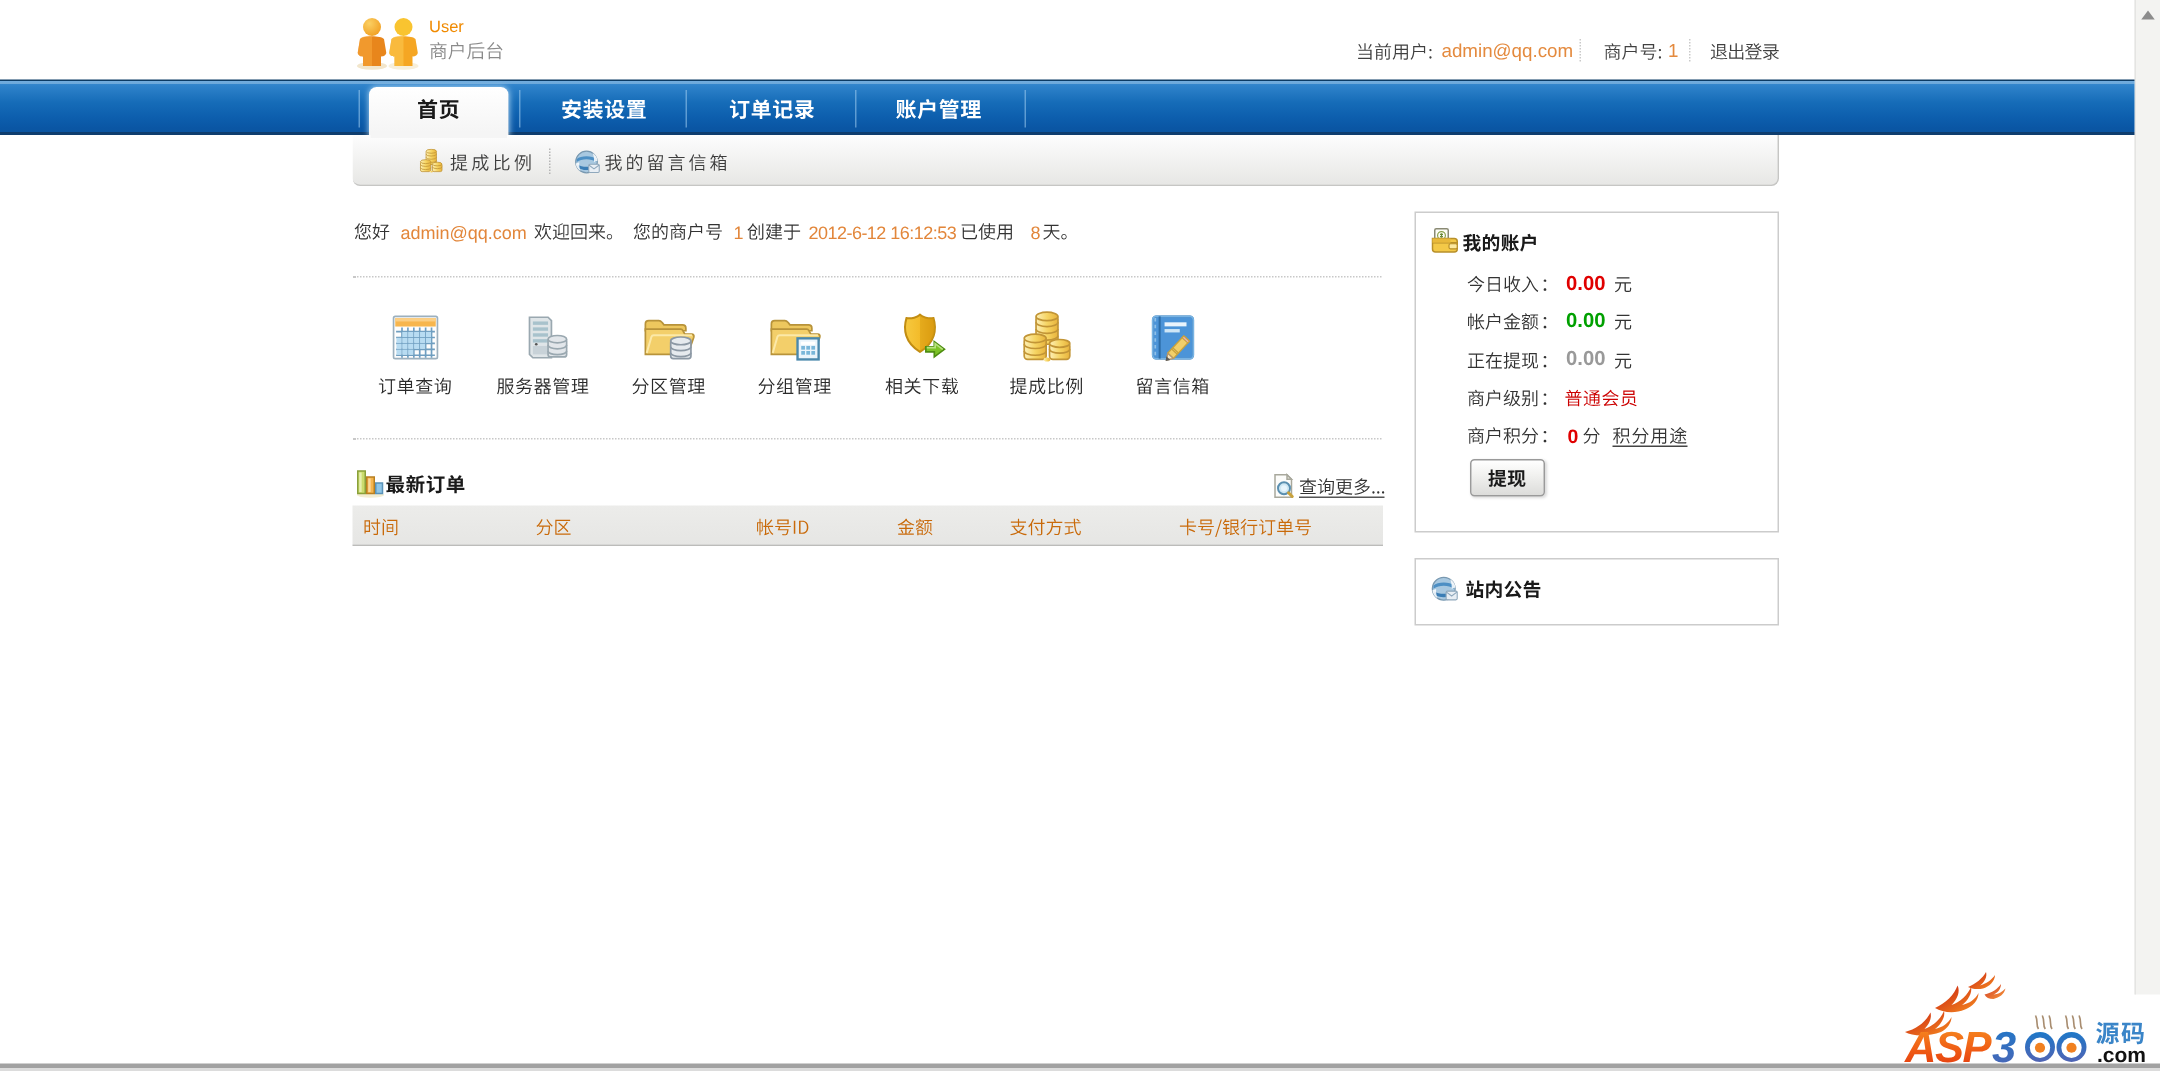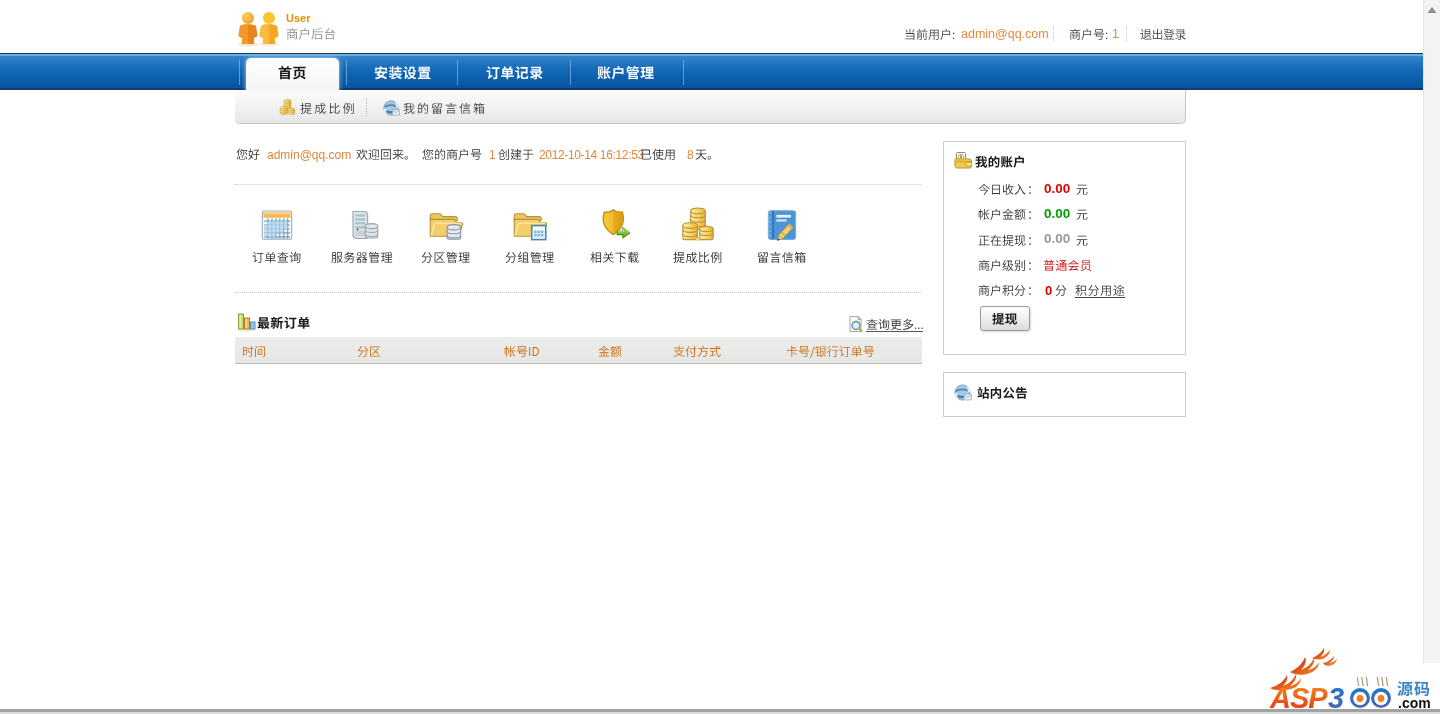--- a/index.html
+++ b/index.html
@@ -20,21 +20,21 @@
       </defs>
 <ellipse cx="11" cy="33" rx="10" ry="2.5" fill="#f2e6cc"></ellipse>
 <ellipse cx="32" cy="33" rx="10" ry="2.5" fill="#f7efdb"></ellipse>
 <circle cx="11" cy="7" r="6" fill="url(#gh1)"></circle>
 <path d="M3 15 C5 12.5 17 12.5 19 15 L20.5 24 C20.5 26 18 27 17 26.5 L17 33 L5 33 L5 26.5 C4 27 1.5 26 1.5 24 Z" fill="#e8861c"></path>
 <path d="M3 15 C5 12.5 11 12.6 11 13.4 L11 33 L5 33 L5 26.5 C4 27 1.5 26 1.5 24 Z" fill="#f7a93c" opacity="0.55"></path>
 <circle cx="32" cy="7" r="6" fill="#f9c430"></circle>
 <path d="M24 15 C26 12.5 38 12.5 40 15 L41.5 24 C41.5 26 39 27 38 26.5 L38 33 L26 33 L26 26.5 C25 27 22.5 26 22.5 24 Z" fill="#f5a623"></path>
 <path d="M24 15 C26 12.5 32 12.6 32 13.4 L32 33 L26 33 L26 26.5 C25 27 22.5 26 22.5 24 Z" fill="#fbc84e" opacity="0.6"></path>
 </svg>
-<div class="abs" style="left:286px;top:12px;font-size:11px;font-weight:bold;color:#f08a00">User</div>
+<div class="abs" style="left:286px;top:12px;font-size:11px;font-weight:normal;color:#f08a00">User</div>
 <svg style="position:absolute;left:286.0px;top:26.5px;" width="51" height="16" viewBox="0 -11.25 51 15.38">
       <path fill="#8a8a8a" d="M3.5 -8.1C3.7 -7.6 4.1 -7 4.2 -6.6L5 -6.9C4.8 -7.3 4.5 -7.9 4.2 -8.3ZM7 -5.1C7.9 -4.5 9 -3.7 9.5 -3.2L10 -3.8C9.5 -4.3 8.3 -5.1 7.5 -5.6ZM4.9 -5.6C4.4 -4.9 3.5 -4.2 2.8 -3.8C2.9 -3.6 3.1 -3.2 3.2 -3.1C4 -3.7 4.9 -4.5 5.6 -5.2ZM8.3 -8.2C8.1 -7.8 7.7 -7 7.3 -6.5H1.5V1H2.3V-5.8H10.2V0C10.2 0.2 10.2 0.2 10 0.2C9.8 0.3 9 0.3 8.2 0.2C8.3 0.4 8.5 0.7 8.5 0.9C9.6 0.9 10.2 0.9 10.6 0.8C10.9 0.7 11 0.5 11 0V-6.5H8.2C8.5 -7 8.9 -7.5 9.2 -8ZM4 -3.5V-0H4.7V-0.6H8.5V-3.5ZM4.7 -2.8H7.8V-1.3H4.7ZM5.6 -10.3C5.7 -10 5.9 -9.5 6.1 -9.1H0.8V-8.4H11.7V-9.1H7C6.8 -9.5 6.6 -10.1 6.3 -10.5Z M15.5 -7.8H22.2V-5.1H15.5L15.5 -5.8ZM18.1 -10.3C18.3 -9.8 18.6 -9 18.8 -8.5H14.7V-5.8C14.7 -3.9 14.5 -1.3 12.9 0.6C13.2 0.6 13.5 0.9 13.7 1.1C14.9 -0.5 15.3 -2.5 15.5 -4.4H22.2V-3.5H23V-8.5H19.1L19.6 -8.7C19.5 -9.2 19.2 -10 18.9 -10.5Z M26.9 -9.3V-6.1C26.9 -4.2 26.8 -1.5 25.4 0.4C25.6 0.5 26 0.8 26.1 1C27.6 -1.1 27.8 -4.1 27.8 -6.1V-6.2H36.9V-7H27.8V-8.7C30.6 -8.8 33.9 -9.2 36 -9.7L35.3 -10.4C33.4 -9.9 29.9 -9.5 26.9 -9.3ZM28.9 -4.3V1H29.7V0.3H35.1V1H36V-4.3ZM29.7 -0.5V-3.6H35.1V-0.5Z M39.8 -4.2V1H40.6V0.3H46.8V0.9H47.7V-4.2ZM40.6 -0.5V-3.5H46.8V-0.5ZM39.1 -5.4C39.5 -5.5 40.2 -5.5 47.5 -6C47.9 -5.6 48.1 -5.2 48.3 -4.9L49 -5.4C48.4 -6.4 46.9 -8 45.7 -9L45 -8.6C45.6 -8 46.3 -7.4 46.9 -6.7L40.3 -6.4C41.4 -7.4 42.5 -8.7 43.6 -10.1L42.8 -10.5C41.8 -8.9 40.3 -7.3 39.8 -6.9C39.4 -6.5 39.1 -6.2 38.8 -6.2C38.9 -6 39 -5.5 39.1 -5.4Z"></path>
     </svg>
 <svg style="position:absolute;left:904.0px;top:27.6px;" width="53" height="15" viewBox="0 -10.80 53 14.80">
       <path fill="#404040" d="M1.5 -9.2C2.1 -8.4 2.8 -7.2 3.1 -6.4L3.8 -6.8C3.5 -7.5 2.9 -8.7 2.2 -9.5ZM9.7 -9.6C9.3 -8.7 8.6 -7.4 8.1 -6.6L8.8 -6.3C9.3 -7.1 10 -8.3 10.5 -9.3ZM1.4 -0.4V0.4H9.5V0.9H10.4V-5.8H6.4V-10.1H5.6V-5.8H1.6V-5H9.5V-3.1H2V-2.4H9.5V-0.4Z M19.3 -6.2V-1.2H20.1V-6.2ZM21.7 -6.5V-0.1C21.7 0.1 21.7 0.1 21.5 0.1C21.3 0.1 20.6 0.1 19.9 0.1C20 0.3 20.1 0.7 20.2 0.9C21.1 0.9 21.7 0.9 22 0.8C22.4 0.6 22.5 0.4 22.5 -0.1V-6.5ZM20.7 -10.1C20.5 -9.5 20 -8.7 19.6 -8.1H15.9L16.5 -8.4C16.3 -8.8 15.8 -9.6 15.3 -10.1L14.6 -9.8C15 -9.3 15.5 -8.6 15.7 -8.1H12.7V-7.4H23.4V-8.1H20.5C20.9 -8.7 21.2 -9.3 21.6 -9.8ZM17 -3.7V-2.4H14.2V-3.7ZM17 -4.3H14.2V-5.6H17ZM13.4 -6.3V0.9H14.2V-1.7H17V-0C17 0.1 16.9 0.2 16.8 0.2C16.6 0.2 16 0.2 15.4 0.2C15.5 0.4 15.6 0.7 15.7 0.9C16.5 0.9 17 0.9 17.3 0.8C17.7 0.6 17.7 0.4 17.7 -0V-6.3Z M25.9 -9.2V-4.8C25.9 -3.2 25.7 -1 24.4 0.5C24.6 0.6 24.9 0.8 25 1C25.9 -0 26.4 -1.4 26.5 -2.8H29.7V0.8H30.5V-2.8H33.8V-0.2C33.8 0 33.7 0.1 33.5 0.1C33.3 0.1 32.4 0.1 31.6 0.1C31.7 0.3 31.8 0.7 31.9 0.9C33 0.9 33.7 0.9 34.1 0.7C34.5 0.6 34.6 0.3 34.6 -0.2V-9.2ZM26.7 -8.4H29.7V-6.4H26.7ZM33.8 -8.4V-6.4H30.5V-8.4ZM26.7 -5.6H29.7V-3.5H26.6C26.6 -4 26.7 -4.4 26.7 -4.8ZM33.8 -5.6V-3.5H30.5V-5.6Z M38.9 -7.4H45.3V-4.9H38.9L38.9 -5.6ZM41.3 -9.9C41.6 -9.4 41.9 -8.7 42 -8.2H38.1V-5.6C38.1 -3.8 37.9 -1.3 36.4 0.5C36.6 0.6 37 0.9 37.1 1C38.3 -0.4 38.7 -2.4 38.9 -4.2H45.3V-3.4H46.1V-8.2H42.3L42.8 -8.4C42.7 -8.8 42.4 -9.6 42.1 -10.1Z M49.6 -4.7C50 -4.7 50.4 -5 50.4 -5.5C50.4 -6 50 -6.3 49.6 -6.3C49.2 -6.3 48.9 -6 48.9 -5.5C48.9 -5 49.2 -4.7 49.6 -4.7ZM49.6 0.2C50 0.2 50.4 -0.2 50.4 -0.6C50.4 -1.1 50 -1.4 49.6 -1.4C49.2 -1.4 48.9 -1.1 48.9 -0.6C48.9 -0.2 49.2 0.2 49.6 0.2Z"></path>
     </svg>
 <div class="abs" style="left:961px;top:27px;font-size:12.5px;color:#e48a3e">admin@qq.com</div>
 <div class="abs" style="left:1053px;top:26px;width:1px;height:15px;border-left:1px dotted #c9c9c9"></div>
 <svg style="position:absolute;left:1069.0px;top:27.6px;" width="41" height="15" viewBox="0 -10.80 41 14.80">
       <path fill="#404040" d="M3.3 -7.7C3.6 -7.3 3.9 -6.7 4.1 -6.3L4.8 -6.6C4.6 -7 4.3 -7.6 4 -8ZM6.8 -4.9C7.6 -4.3 8.6 -3.5 9.1 -3L9.6 -3.6C9.1 -4.1 8 -4.9 7.2 -5.4ZM4.7 -5.3C4.2 -4.7 3.4 -4.1 2.6 -3.6C2.8 -3.5 3 -3.1 3 -3C3.8 -3.5 4.7 -4.3 5.4 -5ZM8 -7.9C7.8 -7.4 7.4 -6.7 7 -6.3H1.5V0.9H2.2V-5.6H9.8V0C9.8 0.2 9.8 0.2 9.6 0.2C9.4 0.3 8.7 0.3 7.9 0.2C8 0.4 8.1 0.7 8.1 0.9C9.2 0.9 9.8 0.9 10.1 0.8C10.5 0.6 10.6 0.4 10.6 0V-6.3H7.9C8.2 -6.7 8.5 -7.2 8.8 -7.7ZM3.8 -3.3V-0H4.5V-0.6H8.2V-3.3ZM4.5 -2.7H7.5V-1.2H4.5ZM5.3 -9.9C5.5 -9.6 5.7 -9.1 5.8 -8.7H0.8V-8H11.3V-8.7H6.7C6.5 -9.1 6.3 -9.7 6.1 -10.1Z M14.9 -7.4H21.3V-4.9H14.9L14.9 -5.6ZM17.3 -9.9C17.6 -9.4 17.9 -8.7 18 -8.2H14.1V-5.6C14.1 -3.8 13.9 -1.3 12.4 0.5C12.6 0.6 13 0.9 13.1 1C14.3 -0.4 14.7 -2.4 14.9 -4.2H21.3V-3.4H22.1V-8.2H18.3L18.8 -8.4C18.7 -8.8 18.4 -9.6 18.1 -10.1Z M27 -8.8H32.9V-7.1H27ZM26.2 -9.6V-6.4H33.8V-9.6ZM24.8 -5.3V-4.5H27.3C27 -3.8 26.8 -2.9 26.5 -2.4H27L32.8 -2.4C32.6 -0.9 32.3 -0.2 32 0.1C31.9 0.2 31.7 0.2 31.4 0.2C31.1 0.2 30.2 0.2 29.4 0.1C29.5 0.3 29.6 0.6 29.7 0.9C30.5 0.9 31.3 0.9 31.7 0.9C32.1 0.9 32.4 0.8 32.7 0.6C33.1 0.2 33.4 -0.7 33.7 -2.7C33.7 -2.8 33.8 -3.1 33.8 -3.1H27.7C27.9 -3.5 28 -4 28.2 -4.5H35.2V-5.3Z M37.6 -4.7C38 -4.7 38.4 -5 38.4 -5.5C38.4 -6 38 -6.3 37.6 -6.3C37.2 -6.3 36.9 -6 36.9 -5.5C36.9 -5 37.2 -4.7 37.6 -4.7ZM37.6 0.2C38 0.2 38.4 -0.2 38.4 -0.6C38.4 -1.1 38 -1.4 37.6 -1.4C37.2 -1.4 36.9 -1.1 36.9 -0.6C36.9 -0.2 37.2 0.2 37.6 0.2Z"></path>
@@ -124,21 +124,21 @@
 <svg style="position:absolute;left:356.2px;top:148.3px;" width="61" height="15" viewBox="0 -10.80 61 14.80">
       <path fill="#333333" d="M0.7 -6.6C1.4 -5.7 2.2 -4.6 2.9 -3.5C2.1 -2.1 1.3 -1.1 0.3 -0.5C0.5 -0.3 0.8 -0 0.9 0.1C1.8 -0.5 2.6 -1.5 3.3 -2.7C3.7 -2 4 -1.4 4.2 -0.9L4.9 -1.4C4.6 -2 4.2 -2.7 3.7 -3.5C4.4 -4.9 4.9 -6.6 5.1 -8.5L4.6 -8.7L4.5 -8.7H0.6V-7.9H4.3C4.1 -6.6 3.7 -5.4 3.2 -4.3C2.6 -5.3 1.9 -6.2 1.2 -7.1ZM6.6 -10C6.4 -8.3 5.9 -6.6 5.2 -5.6C5.4 -5.5 5.7 -5.2 5.8 -5.1C6.3 -5.7 6.6 -6.6 6.9 -7.5H10.4C10.3 -6.8 10.1 -6.2 9.9 -5.7L10.5 -5.5C10.8 -6.2 11.1 -7.2 11.3 -8.1L10.8 -8.3L10.7 -8.2H7.1C7.2 -8.8 7.3 -9.3 7.4 -9.9ZM7.6 -6.7V-5.9C7.6 -4.1 7.4 -1.5 4.3 0.4C4.5 0.5 4.7 0.8 4.9 1C6.8 -0.3 7.7 -1.8 8.1 -3.2C8.7 -1.3 9.6 0.2 11.1 0.9C11.2 0.7 11.4 0.4 11.6 0.3C9.8 -0.6 8.8 -2.6 8.4 -5.1L8.4 -5.9V-6.7Z M12.8 -8.8C13.6 -8.4 14.5 -7.7 15 -7.2L15.5 -7.8C15 -8.2 14.1 -8.9 13.3 -9.3ZM15 -5.8H12.6V-5.1H14.2V-1.2C13.7 -0.9 13.1 -0.4 12.5 0.2L13 0.9C13.7 0.1 14.2 -0.6 14.7 -0.6C14.9 -0.6 15.4 -0.2 15.8 0.1C16.7 0.6 17.7 0.8 19.1 0.8C20.4 0.8 22.5 0.7 23.3 0.7C23.3 0.4 23.4 0 23.5 -0.2C22.3 -0 20.5 0 19.2 0C17.8 0 16.8 -0 16 -0.5C15.5 -0.9 15.2 -1.1 15 -1.2ZM19.5 -9.1V-0.5H20.2V-8.4H22.3V-2.9C22.3 -2.8 22.2 -2.7 22.1 -2.7C21.9 -2.7 21.5 -2.7 20.9 -2.7C21 -2.5 21.1 -2.2 21.2 -2C21.9 -2 22.4 -2 22.6 -2.2C22.9 -2.3 23 -2.5 23 -2.9V-9.1ZM16.1 -1.9C16.3 -2.1 16.7 -2.2 19.2 -3.1C19.2 -3.3 19.2 -3.6 19.2 -3.8L17 -3.1V-8.5C17.8 -8.8 18.7 -9.1 19.4 -9.5L18.8 -10.1C18.2 -9.7 17.2 -9.2 16.3 -8.9V-3.5C16.3 -2.9 15.9 -2.6 15.7 -2.5C15.9 -2.4 16 -2.1 16.1 -1.9Z M28.4 -6.1H31.5V-3.2H28.4ZM27.7 -6.8V-2.5H32.3V-6.8ZM25 -9.6V0.9H25.8V0.3H34.2V0.9H35V-9.6ZM25.8 -0.5V-8.7H34.2V-0.5Z M45.1 -7.5C44.8 -6.8 44.3 -5.8 43.9 -5.1L44.6 -4.9C45 -5.5 45.5 -6.4 45.9 -7.3ZM38.3 -7.2C38.7 -6.5 39.2 -5.5 39.4 -4.9L40.1 -5.2C40 -5.8 39.5 -6.8 39 -7.5ZM41.6 -10.1V-8.6H37.3V-7.8H41.6V-4.7H36.7V-3.9H41C39.9 -2.4 38.1 -1 36.4 -0.3C36.6 -0.1 36.9 0.2 37 0.4C38.6 -0.4 40.4 -1.9 41.6 -3.5V0.9H42.4V-3.6C43.6 -1.9 45.4 -0.4 47 0.4C47.2 0.2 47.4 -0.1 47.6 -0.2C45.9 -1 44.1 -2.4 43 -3.9H47.3V-4.7H42.4V-7.8H46.8V-8.6H42.4V-10.1Z M50.3 -2.9C49.3 -2.9 48.5 -2.1 48.5 -1.1C48.5 -0.1 49.3 0.7 50.3 0.7C51.3 0.7 52.1 -0.1 52.1 -1.1C52.1 -2.1 51.3 -2.9 50.3 -2.9ZM50.3 0.1C49.7 0.1 49.1 -0.4 49.1 -1.1C49.1 -1.8 49.7 -2.4 50.3 -2.4C51 -2.4 51.6 -1.8 51.6 -1.1C51.6 -0.4 51 0.1 50.3 0.1Z"></path>
     </svg>
 <svg style="position:absolute;left:422.4px;top:148.3px;" width="61" height="15" viewBox="0 -10.80 61 14.80">
       <path fill="#333333" d="M5.6 -6.8C5.3 -5.9 4.8 -5.1 4.1 -4.5C4.3 -4.4 4.6 -4.1 4.7 -4C5.4 -4.6 6 -5.6 6.4 -6.6ZM7.4 -7.8V-4.2C7.4 -4 7.4 -4 7.3 -4C7.1 -4 6.6 -4 6 -4C6.1 -3.8 6.2 -3.5 6.3 -3.3C7 -3.3 7.5 -3.3 7.8 -3.4C8.1 -3.5 8.2 -3.7 8.2 -4.2V-7.8ZM9 -6.5C9.5 -5.7 10.2 -4.7 10.4 -4L11.1 -4.4C10.8 -5 10.2 -6 9.6 -6.8ZM3.2 -2.6V-0.4C3.2 0.5 3.5 0.7 4.9 0.7C5.2 0.7 7.6 0.7 7.9 0.7C9 0.7 9.3 0.3 9.4 -1.1C9.2 -1.2 8.9 -1.3 8.7 -1.5C8.6 -0.2 8.5 -0 7.8 -0C7.3 -0 5.3 -0 4.9 -0C4.1 -0 4 -0.1 4 -0.4V-2.6ZM5 -3.1C5.6 -2.5 6.4 -1.6 6.7 -1L7.4 -1.4C7 -2 6.3 -2.9 5.6 -3.5ZM9.3 -2.4C9.8 -1.6 10.4 -0.4 10.5 0.3L11.3 0C11.1 -0.7 10.5 -1.8 10 -2.7ZM1.8 -2.5C1.6 -1.7 1.1 -0.6 0.6 0.1L1.4 0.5C1.8 -0.3 2.2 -1.4 2.6 -2.2ZM5.7 -10C5.2 -8.9 4.5 -7.8 3.7 -7C3.9 -6.9 4.2 -6.7 4.3 -6.5C4.8 -7 5.2 -7.6 5.6 -8.2H10.2C10.1 -7.7 9.8 -7.3 9.6 -7L10.3 -6.8C10.6 -7.3 11 -8.1 11.3 -8.8L10.8 -8.9L10.6 -8.9H6C6.1 -9.2 6.3 -9.5 6.4 -9.9ZM3.3 -10.1C2.7 -8.7 1.6 -7.4 0.4 -6.5C0.6 -6.4 0.9 -6.1 1 -5.9C1.4 -6.3 1.8 -6.7 2.2 -7.1V-3.2H3V-8.1C3.4 -8.7 3.8 -9.3 4.1 -9.8Z M18.7 -5.1C19.3 -4.2 20.2 -3 20.5 -2.3L21.2 -2.7C20.8 -3.4 20 -4.6 19.3 -5.5ZM14.9 -10.1C14.8 -9.5 14.6 -8.7 14.4 -8.1H13.1V0.6H13.8V-0.3H17.2V-8.1H15.2C15.4 -8.7 15.6 -9.3 15.8 -9.9ZM13.8 -7.4H16.4V-4.8H13.8ZM13.8 -1.1V-4.1H16.4V-1.1ZM19.2 -10.1C18.8 -8.4 18.2 -6.8 17.4 -5.7C17.5 -5.6 17.9 -5.4 18 -5.3C18.4 -5.8 18.8 -6.6 19.2 -7.4H22.3C22.2 -2.5 22 -0.6 21.6 -0.2C21.5 -0.1 21.3 -0 21.1 -0C20.8 -0 20.1 -0 19.3 -0.1C19.4 0.1 19.5 0.4 19.6 0.7C20.2 0.7 20.9 0.7 21.3 0.7C21.7 0.7 22 0.6 22.3 0.2C22.7 -0.3 22.9 -2.2 23.1 -7.7C23.1 -7.8 23.1 -8.2 23.1 -8.2H19.5C19.7 -8.7 19.8 -9.3 20 -9.9Z M27.3 -7.7C27.6 -7.3 27.9 -6.7 28.1 -6.3L28.8 -6.6C28.6 -7 28.3 -7.6 28 -8ZM30.8 -4.9C31.6 -4.3 32.6 -3.5 33.1 -3L33.6 -3.6C33.1 -4.1 32 -4.9 31.2 -5.4ZM28.7 -5.3C28.2 -4.7 27.4 -4.1 26.6 -3.6C26.8 -3.5 27 -3.1 27 -3C27.8 -3.5 28.7 -4.3 29.4 -5ZM32 -7.9C31.8 -7.4 31.4 -6.7 31 -6.3H25.5V0.9H26.2V-5.6H33.8V0C33.8 0.2 33.8 0.2 33.6 0.2C33.4 0.3 32.7 0.3 31.9 0.2C32 0.4 32.1 0.7 32.1 0.9C33.2 0.9 33.8 0.9 34.1 0.8C34.5 0.6 34.6 0.4 34.6 0V-6.3H31.9C32.2 -6.7 32.5 -7.2 32.8 -7.7ZM27.8 -3.3V-0H28.5V-0.6H32.2V-3.3ZM28.5 -2.7H31.5V-1.2H28.5ZM29.3 -9.9C29.5 -9.6 29.7 -9.1 29.8 -8.7H24.8V-8H35.3V-8.7H30.7C30.5 -9.1 30.3 -9.7 30.1 -10.1Z M38.9 -7.4H45.3V-4.9H38.9L38.9 -5.6ZM41.3 -9.9C41.6 -9.4 41.9 -8.7 42 -8.2H38.1V-5.6C38.1 -3.8 37.9 -1.3 36.4 0.5C36.6 0.6 37 0.9 37.1 1C38.3 -0.4 38.7 -2.4 38.9 -4.2H45.3V-3.4H46.1V-8.2H42.3L42.8 -8.4C42.7 -8.8 42.4 -9.6 42.1 -10.1Z M51 -8.8H56.9V-7.1H51ZM50.2 -9.6V-6.4H57.8V-9.6ZM48.8 -5.3V-4.5H51.3C51 -3.8 50.8 -2.9 50.5 -2.4H51L56.8 -2.4C56.6 -0.9 56.3 -0.2 56 0.1C55.9 0.2 55.7 0.2 55.4 0.2C55.1 0.2 54.2 0.2 53.4 0.1C53.5 0.3 53.6 0.6 53.7 0.9C54.5 0.9 55.3 0.9 55.7 0.9C56.1 0.9 56.4 0.8 56.7 0.6C57.1 0.2 57.4 -0.7 57.7 -2.7C57.7 -2.8 57.8 -3.1 57.8 -3.1H51.7C51.9 -3.5 52 -4 52.2 -4.5H59.2V-5.3Z"></path>
     </svg>
 <div class="abs" style="left:489px;top:148px;font-size:12px;color:#e2863a">1</div>
 <svg style="position:absolute;left:497.5px;top:148.3px;" width="37" height="15" viewBox="0 -10.80 37 14.80">
       <path fill="#333333" d="M10.1 -9.9V-0.2C10.1 0 10 0.1 9.8 0.1C9.6 0.1 8.8 0.2 8 0.1C8.1 0.3 8.2 0.7 8.3 0.9C9.4 0.9 10 0.9 10.4 0.8C10.8 0.6 10.9 0.4 10.9 -0.2V-9.9ZM7.8 -8.7V-2H8.5V-8.7ZM1.7 -5.7V-0.5C1.7 0.5 2.1 0.8 3.2 0.8C3.4 0.8 5.2 0.8 5.5 0.8C6.5 0.8 6.8 0.3 6.9 -1.3C6.6 -1.4 6.3 -1.5 6.1 -1.7C6.1 -0.2 6 0.1 5.4 0.1C5 0.1 3.5 0.1 3.2 0.1C2.6 0.1 2.5 -0 2.5 -0.5V-4.9H5.2C5.1 -3.4 5 -2.8 4.9 -2.6C4.8 -2.5 4.7 -2.5 4.5 -2.5C4.4 -2.5 3.9 -2.5 3.5 -2.6C3.6 -2.4 3.7 -2.1 3.7 -1.9C4.1 -1.8 4.6 -1.8 4.8 -1.8C5.1 -1.9 5.3 -1.9 5.5 -2.1C5.8 -2.4 5.9 -3.2 6 -5.3C6 -5.4 6 -5.7 6 -5.7ZM3.8 -10C3.2 -8.5 1.9 -6.8 0.3 -5.7C0.5 -5.6 0.8 -5.3 0.9 -5.1C2.1 -6.1 3.2 -7.3 3.9 -8.6C4.9 -7.6 6 -6.3 6.5 -5.5L7.1 -6.1C6.5 -6.9 5.3 -8.3 4.3 -9.3L4.5 -9.8Z M16.7 -9V-8.4H19V-7.4H15.9V-6.8H19V-5.8H16.7V-5.1H19V-4.1H16.5V-3.5H19V-2.5H16V-1.8H19V-0.6H19.8V-1.8H23.2V-2.5H19.8V-3.5H22.8V-4.1H19.8V-5.1H22.5V-6.8H23.3V-7.4H22.5V-9H19.8V-10.1H19V-9ZM19.8 -6.8H21.7V-5.8H19.8ZM19.8 -7.4V-8.4H21.7V-7.4ZM13.2 -4.8C13.2 -4.9 13.5 -5.1 13.6 -5.1H15.2C15 -4 14.7 -3.1 14.4 -2.2C14.1 -2.7 13.8 -3.4 13.6 -4.1L13 -3.9C13.3 -2.9 13.6 -2.1 14.1 -1.5C13.6 -0.7 13.1 -0.1 12.5 0.4C12.6 0.5 12.9 0.8 13.1 0.9C13.7 0.5 14.2 -0.1 14.6 -0.9C15.9 0.3 17.6 0.6 19.9 0.6H23.2C23.3 0.4 23.4 0.1 23.5 -0.1C23 -0.1 20.3 -0.1 19.9 -0.1C17.8 -0.1 16.1 -0.4 14.9 -1.6C15.4 -2.7 15.8 -4.1 16 -5.8L15.5 -5.9L15.4 -5.9H14.2C14.8 -6.8 15.5 -7.9 16 -9.1L15.5 -9.4L15.2 -9.3H12.8V-8.6H14.9C14.4 -7.5 13.8 -6.5 13.6 -6.2C13.3 -5.8 13.1 -5.5 12.8 -5.4C12.9 -5.3 13.1 -5 13.2 -4.8Z M25.5 -9.2V-8.4H29.7V-5.2H24.7V-4.4H29.7V-0.3C29.7 -0 29.6 0 29.3 0C29.1 0.1 28.2 0.1 27.2 0C27.3 0.3 27.4 0.6 27.5 0.9C28.7 0.9 29.5 0.9 29.9 0.7C30.4 0.6 30.5 0.3 30.5 -0.3V-4.4H35.4V-5.2H30.5V-8.4H34.5V-9.2Z"></path>
     </svg>
-<div class="abs" style="left:539px;top:148px;font-size:12px;letter-spacing:-0.35px;color:#e2863a">2012-10-14 16:12:53</div>
+<div class="abs" style="left:539px;top:148px;font-size:12px;letter-spacing:-0.35px;color:#e2863a">2012-6-12 16:12:53</div>
 <svg style="position:absolute;left:640.3px;top:148.3px;" width="37" height="15" viewBox="0 -10.80 37 14.80">
       <path fill="#333333" d="M1.1 -9.3V-8.5H9V-5.2H2.6V-7.3H1.8V-1.2C1.8 0.3 2.4 0.6 4.3 0.6C4.7 0.6 8.4 0.6 8.9 0.6C10.8 0.6 11.2 -0 11.4 -2.3C11.1 -2.3 10.8 -2.4 10.6 -2.6C10.4 -0.6 10.2 -0.2 8.9 -0.2C8.1 -0.2 4.8 -0.2 4.2 -0.2C2.9 -0.2 2.6 -0.4 2.6 -1.2V-4.4H9V-3.8H9.9V-9.3Z M19.2 -10V-8.7H15.8V-8H19.2V-6.7H16.2V-3.4H19.2C19.1 -2.7 18.9 -2.1 18.5 -1.5C17.8 -2 17.3 -2.5 16.9 -3.2L16.2 -2.9C16.7 -2.2 17.3 -1.5 18 -1C17.4 -0.4 16.6 0 15.4 0.3C15.6 0.5 15.8 0.8 15.9 1C17.2 0.6 18 0.1 18.6 -0.5C19.9 0.2 21.4 0.7 23.1 1C23.3 0.7 23.5 0.4 23.6 0.2C21.9 0 20.4 -0.4 19.1 -1.1C19.6 -1.8 19.8 -2.6 19.9 -3.4H23.1V-6.7H20V-8H23.5V-8.7H20V-10ZM16.9 -6H19.2V-4.8L19.2 -4.1H16.9ZM20 -6H22.3V-4.1H20L20 -4.7ZM15.4 -10.1C14.7 -8.2 13.5 -6.4 12.3 -5.3C12.4 -5.1 12.6 -4.7 12.7 -4.5C13.2 -5 13.7 -5.5 14.1 -6.1V1H14.9V-7.3C15.4 -8.1 15.8 -9 16.1 -9.9Z M25.9 -9.2V-4.8C25.9 -3.2 25.7 -1 24.4 0.5C24.6 0.6 24.9 0.8 25 1C25.9 -0 26.4 -1.4 26.5 -2.8H29.7V0.8H30.5V-2.8H33.8V-0.2C33.8 0 33.7 0.1 33.5 0.1C33.3 0.1 32.4 0.1 31.6 0.1C31.7 0.3 31.8 0.7 31.9 0.9C33 0.9 33.7 0.9 34.1 0.7C34.5 0.6 34.6 0.3 34.6 -0.2V-9.2ZM26.7 -8.4H29.7V-6.4H26.7ZM33.8 -8.4V-6.4H30.5V-8.4ZM26.7 -5.6H29.7V-3.5H26.6C26.6 -4 26.7 -4.4 26.7 -4.8ZM33.8 -5.6V-3.5H30.5V-5.6Z"></path>
     </svg>
 <div class="abs" style="left:687px;top:148px;font-size:12px;color:#e2863a">8</div>
 <svg style="position:absolute;left:694.7px;top:148.3px;" width="25" height="15" viewBox="0 -10.80 25 14.80">
       <path fill="#333333" d="M0.8 -5.4V-4.6H5.3C4.9 -2.9 3.7 -1.1 0.5 0.3C0.7 0.4 0.9 0.7 1.1 0.9C4.2 -0.4 5.5 -2.2 6 -4C7 -1.6 8.6 0.1 11 0.9C11.1 0.7 11.4 0.4 11.6 0.2C9.1 -0.5 7.4 -2.2 6.6 -4.6H11.2V-5.4H6.3C6.3 -5.9 6.3 -6.4 6.3 -6.8V-8.3H10.7V-9.1H1.2V-8.3H5.5V-6.8C5.5 -6.4 5.5 -5.9 5.4 -5.4Z M14.3 -2.9C13.3 -2.9 12.5 -2.1 12.5 -1.1C12.5 -0.1 13.3 0.7 14.3 0.7C15.3 0.7 16.1 -0.1 16.1 -1.1C16.1 -2.1 15.3 -2.9 14.3 -2.9ZM14.3 0.1C13.7 0.1 13.1 -0.4 13.1 -1.1C13.1 -1.8 13.7 -2.4 14.3 -2.4C15 -2.4 15.6 -1.8 15.6 -1.1C15.6 -0.4 15 0.1 14.3 0.1Z"></path>
     </svg>
 <div class="abs" style="left:235px;top:184px;width:686px;height:1px;border-top:1px dotted #c8c8c8"></div>
 <div class="abs" style="left:235px;top:292px;width:686px;height:1px;border-top:1px dotted #c8c8c8"></div>
 <svg class="abs" style="left:259px;top:207px" width="36" height="36" viewBox="0 0 32 32">

